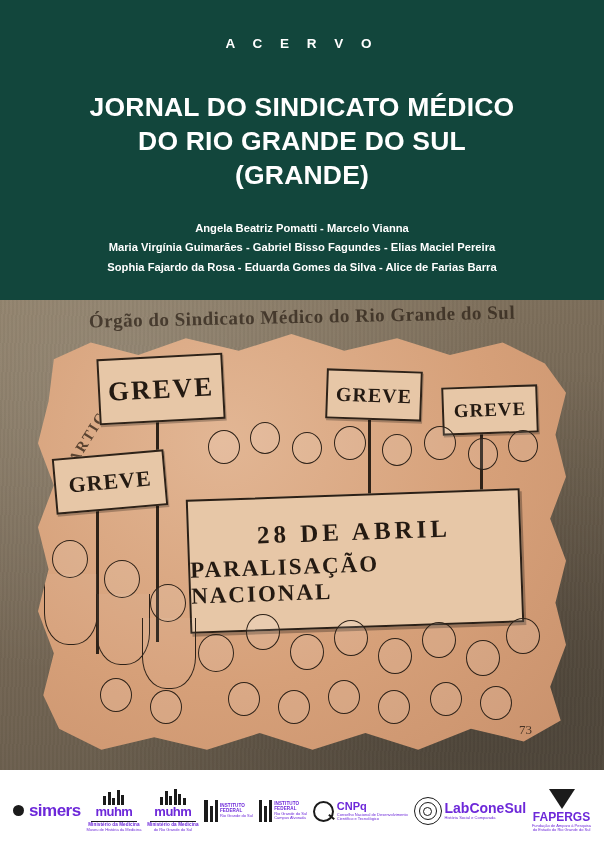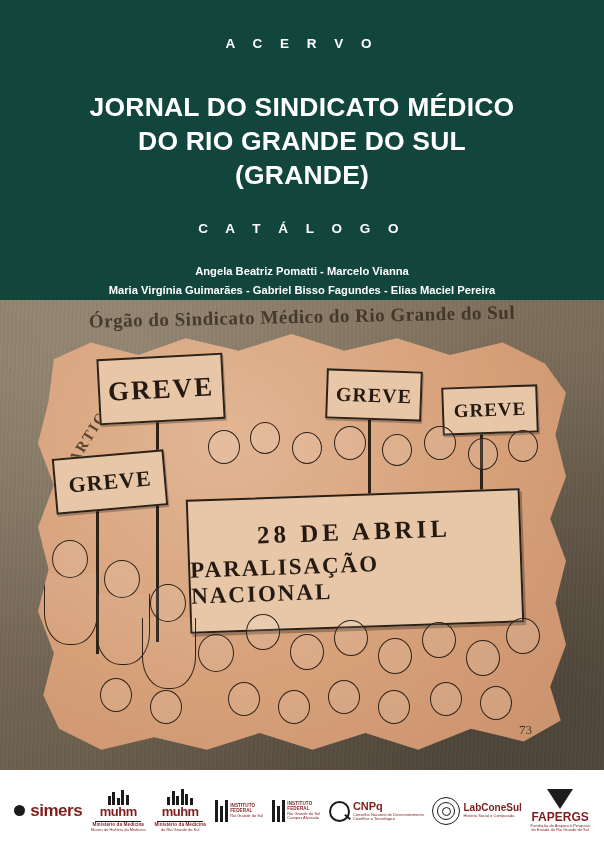--- a/index.html
+++ b/index.html
@@ -215,31 +215,31 @@
     align-items: center;
     justify-content: space-around;
     padding: 0 10px;
     box-sizing: border-box;
   }
   .logo {
     display: flex;
     flex-direction: column;
     align-items: center;
     justify-content: center;
-    color: #7f1d1d;
+    color: #6d28d9;
     text-align: center;
     line-height: 1.08;
   }
   .logo .big {
     font-size: 17px;
     font-weight: bold;
     letter-spacing: -0.5px;
   }
   .logo .mid {
-    font-size: 10px;
+    font-size: 14px;
     font-weight: bold;
   }
   .logo .tiny {
     font-size: 4.6px;
     font-weight: bold;
     letter-spacing: .1px;
   }
   .logo .tiny2 {
     font-size: 4px;
     letter-spacing: 0;
@@ -327,21 +327,20 @@
 
 <div class="page">
 
   <div class="top-block">
     <div class="acervo">A C E R V O</div>
     <div class="main-title">
       <div>JORNAL DO SINDICATO MÉDICO</div>
       <div>DO RIO GRANDE DO SUL</div>
       <div>(GRANDE)</div>
     </div>
-    <div class="catalogo">C A T Á L O G O</div>
     <div class="authors">
       <div>Angela Beatriz Pomatti - Marcelo Vianna</div>
       <div>Maria Virgínia Guimarães - Gabriel Bisso Fagundes - Elias Maciel Pereira</div>
       <div>Sophia Fajardo da Rosa - Eduarda Gomes da Silva - Alice de Farias Barra</div>
     </div>
   </div>
 
   <div class="art-block">
     <div class="art-bg"></div>
     <div class="masthead">Órgão do Sindicato Médico do Rio Grande do Sul</div>

